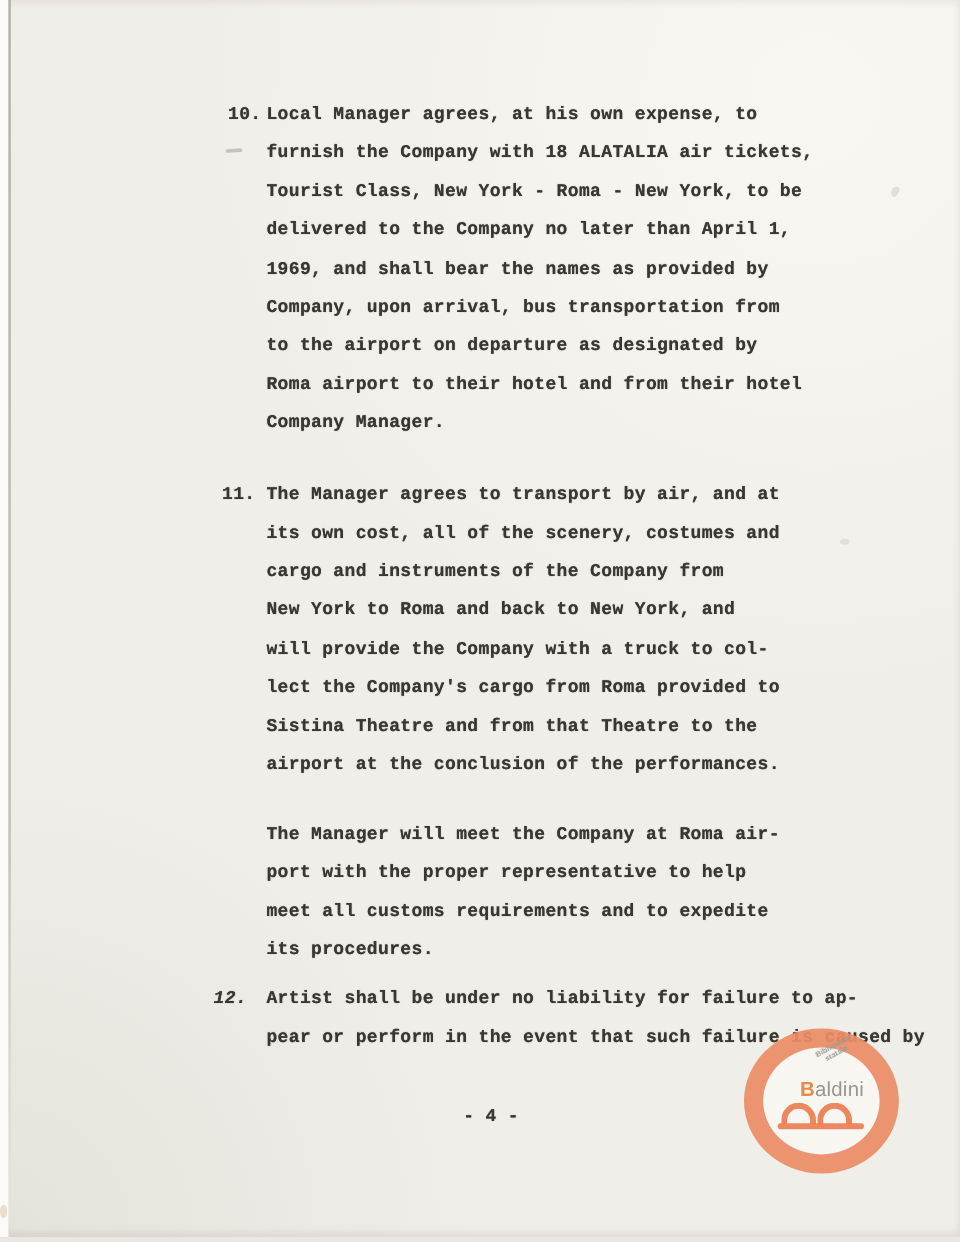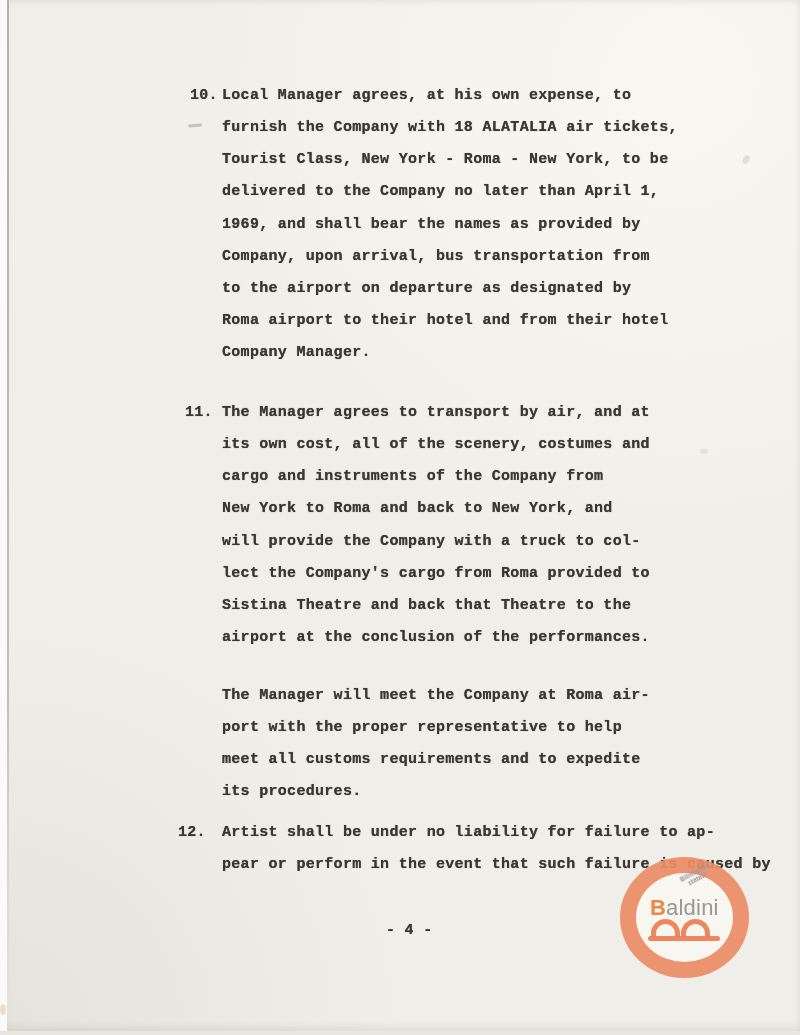--- a/index.html
+++ b/index.html
@@ -24,21 +24,21 @@
     color:#3a3733;font-size:15px;font-weight:700;letter-spacing:.3px;
     filter:blur(.28px);
     text-shadow:0 0 .7px rgba(55,50,45,.85);
   }
   .clause{position:absolute;left:222px;}
   .clause .num{position:absolute;top:0;width:40px;height:32.15px;line-height:32.15px;white-space:pre;}
   .line{height:32.15px;line-height:32.15px;white-space:pre;}
   #clause-10{top:80px;} #clause-10 .num{left:-32px;}
   #clause-11{top:397px;} #clause-11 .num{left:-37px;}
   #para-meet{top:680px;}
-  #clause-12{top:817px;} #clause-12 .num{left:-44px;}
+  #clause-12{top:817px;} #clause-12 .num{left:-44px;font-style:italic;}
   .page-number{position:absolute;left:386px;top:915px;height:32px;line-height:32px;white-space:pre;}
   
   .pencil-dash{position:absolute;left:188px;top:124px;width:14px;height:3px;background:#bab7b0;border-radius:2px;transform:rotate(-4deg);opacity:.8;}
   .speck1{position:absolute;left:743px;top:155px;width:6px;height:9px;background:#c9c3ba;border-radius:60% 40% 50% 50%;opacity:.45;transform:rotate(25deg);}
   .speck2{position:absolute;left:700px;top:449px;width:8px;height:5px;background:#cdc6bc;border-radius:50%;opacity:.4;}
   .speck3{position:absolute;left:0px;top:1004px;width:6px;height:11px;background:#d9c89c;border-radius:50%;opacity:.55;}
   
   .stamp{
     position:absolute;left:620px;top:857px;width:129px;height:121px;
     box-sizing:border-box;border-radius:50%;
@@ -46,22 +46,22 @@
     background:rgba(253,252,248,.58);
   }
   .stamp-inner{position:absolute;inset:0;font-family:"Liberation Sans","DejaVu Sans",sans-serif;}
   .stamp-lib{
     position:absolute;left:46px;top:3px;
     font-size:6.5px;line-height:7px;color:#9b9a98;font-weight:700;
     transform:rotate(-29deg);transform-origin:left center;
     filter:blur(.3px);white-space:nowrap;text-align:center;
   }
   .stamp-name{
-    position:absolute;left:14px;top:26px;width:70px;text-align:left;
-    font-size:22px;line-height:18px;letter-spacing:.2px;color:#98item;
+    position:absolute;left:14px;top:26px;width:70px;text-align:right;
+    font-size:17px;line-height:18px;letter-spacing:.2px;color:#98item;
     color:#989693;filter:blur(.25px);
   }
   .stamp-name .initial{color:#e98a45;font-weight:700;}
   .book{position:absolute;left:12px;top:46px;width:74px;height:26px;}
   .arch{position:absolute;box-sizing:border-box;width:29px;height:18px;
     border:5px solid rgba(234,126,83,.92);border-bottom:none;border-radius:15px 15px 0 0;top:0;}
   .arch.left{left:3px;} .arch.right{left:33px;}
   .bar{position:absolute;left:0;top:17px;width:72px;height:5px;background:rgba(234,126,83,.92);border-radius:3px;}
 </style>
 </head>
@@ -88,21 +88,21 @@
     </div>
 
     <div class="clause" id="clause-11">
       <span class="num">11.</span>
       <div class="line">The Manager agrees to transport by air, and at</div>
       <div class="line">its own cost, all of the scenery, costumes and</div>
       <div class="line">cargo and instruments of the Company from</div>
       <div class="line">New York to Roma and back to New York, and</div>
       <div class="line">will provide the Company with a truck to col-</div>
       <div class="line">lect the Company's cargo from Roma provided to</div>
-      <div class="line">Sistina Theatre and back that Theatre to the</div>
+      <div class="line">Sistina Theatre and from that Theatre to the</div>
       <div class="line">airport at the conclusion of the performances.</div>
     </div>
 
     <div class="clause" id="para-meet">
       <div class="line">The Manager will meet the Company at Roma air-</div>
       <div class="line">port with the proper representative to help</div>
       <div class="line">meet all customs requirements and to expedite</div>
       <div class="line">its procedures.</div>
     </div>
 

